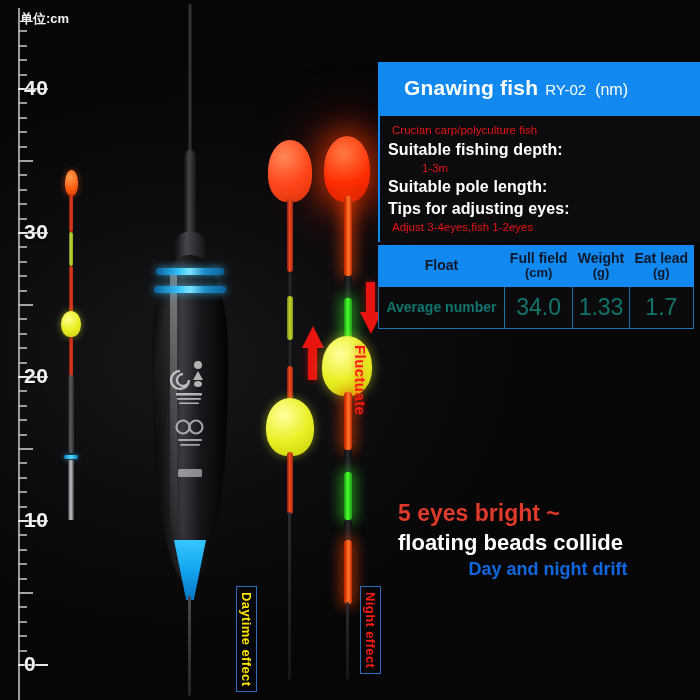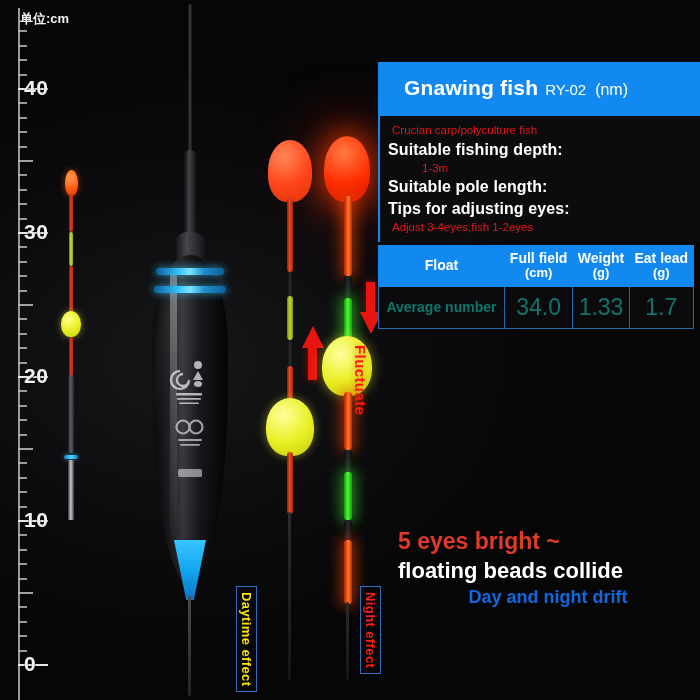--- a/index.html
+++ b/index.html
@@ -124,29 +124,29 @@
   .p-sub{background:#1189f0;border-top:1px solid #0b1a2a;
          padding:11px 0 12px 26px;color:#fff;font-size:15px;}
   .p-specs{background:#0c0c0e;border-left:2px solid #1189f0;
            border-right:2px solid #1189f0;padding:6px 0 7px 8px;}
   .sp-q{color:#fff;font-size:16px;font-weight:700;letter-spacing:.1px;line-height:1.32;}
   .sp-a{color:#e81515;font-size:11.5px;line-height:1.45;padding-left:4px;}
   .sp-a.ind{padding-left:34px;}
   .sp-a.ind2{padding-left:22px;}
 
   table{border-collapse:collapse;width:316px;margin-top:3px;}
-  th{background:#1189f0;color:#ffffff;font-size:14px;font-weight:700;
+  th{background:#1189f0;color:#0f172a;font-size:14px;font-weight:700;
      padding:5px 2px 6px;border:1px solid #1189f0;line-height:1.08;}
   th .u{display:block;font-size:13px;font-weight:700;}
   td{background:#0b0b0d;color:#0f766e;border:1px solid #1b6fae;
      text-align:center;padding:7px 2px;font-size:23px;font-weight:400;}
   td.rowhead{font-size:14px;font-weight:700;line-height:1.12;}
 
   #tagline{position:absolute;left:398px;top:500px;width:300px;}
-  .tg{line-height:1.2;margin-top:28px;}
+  .tg{line-height:1.2;}
   .tg1{color:#e03a2a;font-size:23px;font-weight:700;}
   .tg2{color:#fff;font-size:22px;font-weight:700;margin-top:2px;}
   .tg3{color:#1068e0;font-size:18px;font-weight:700;margin-top:3px;text-align:center;}
 </style>
 </head>
 <body>
 
 <div id="stage">
 
   <div id="ruler">

